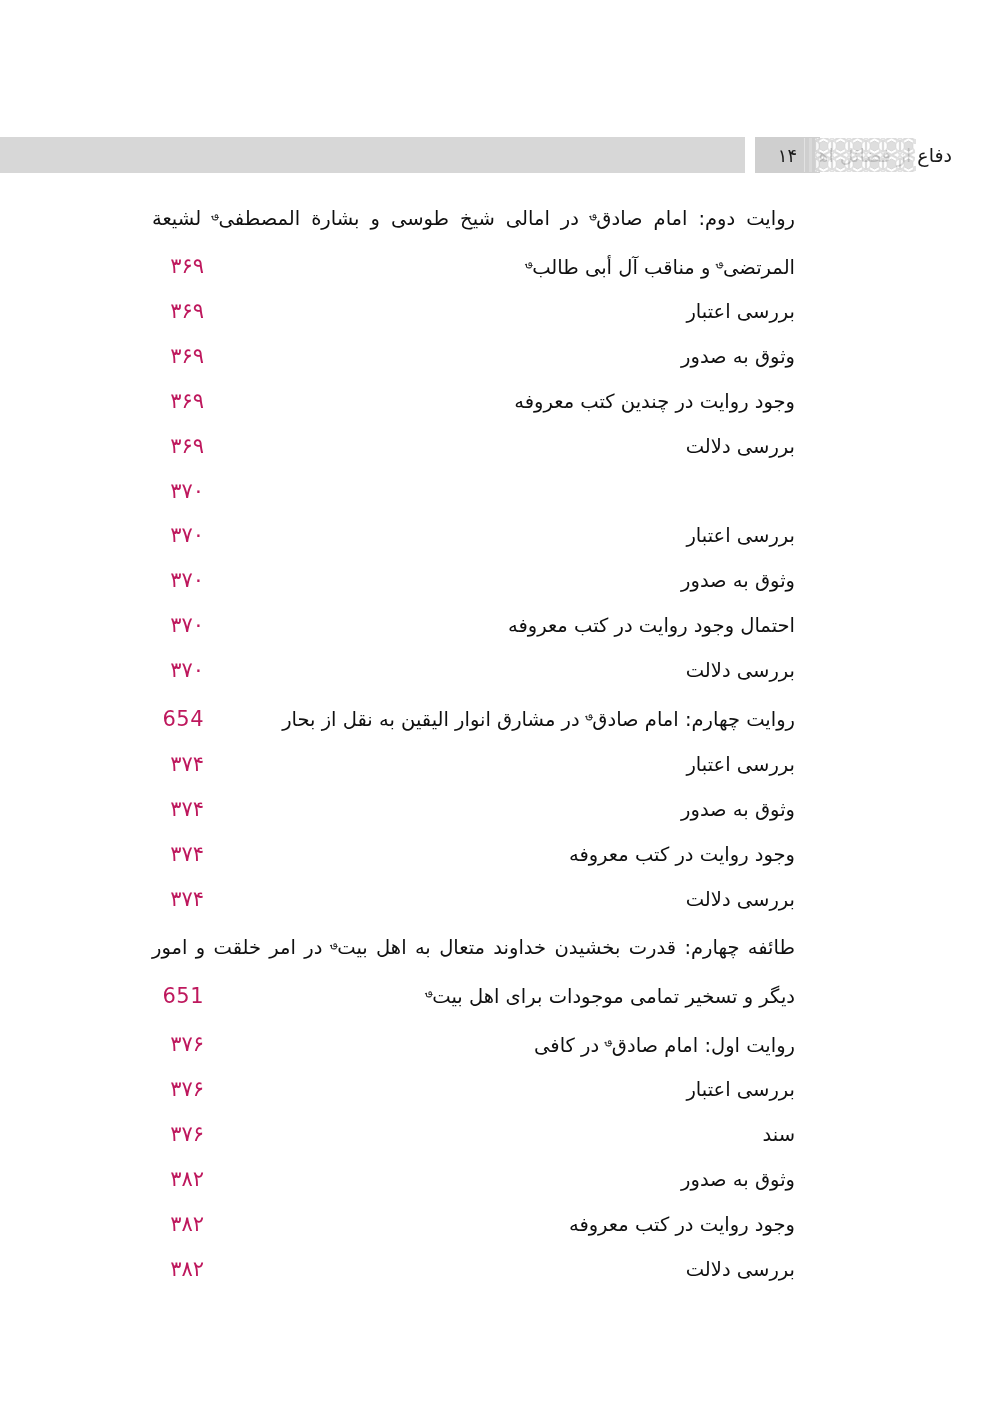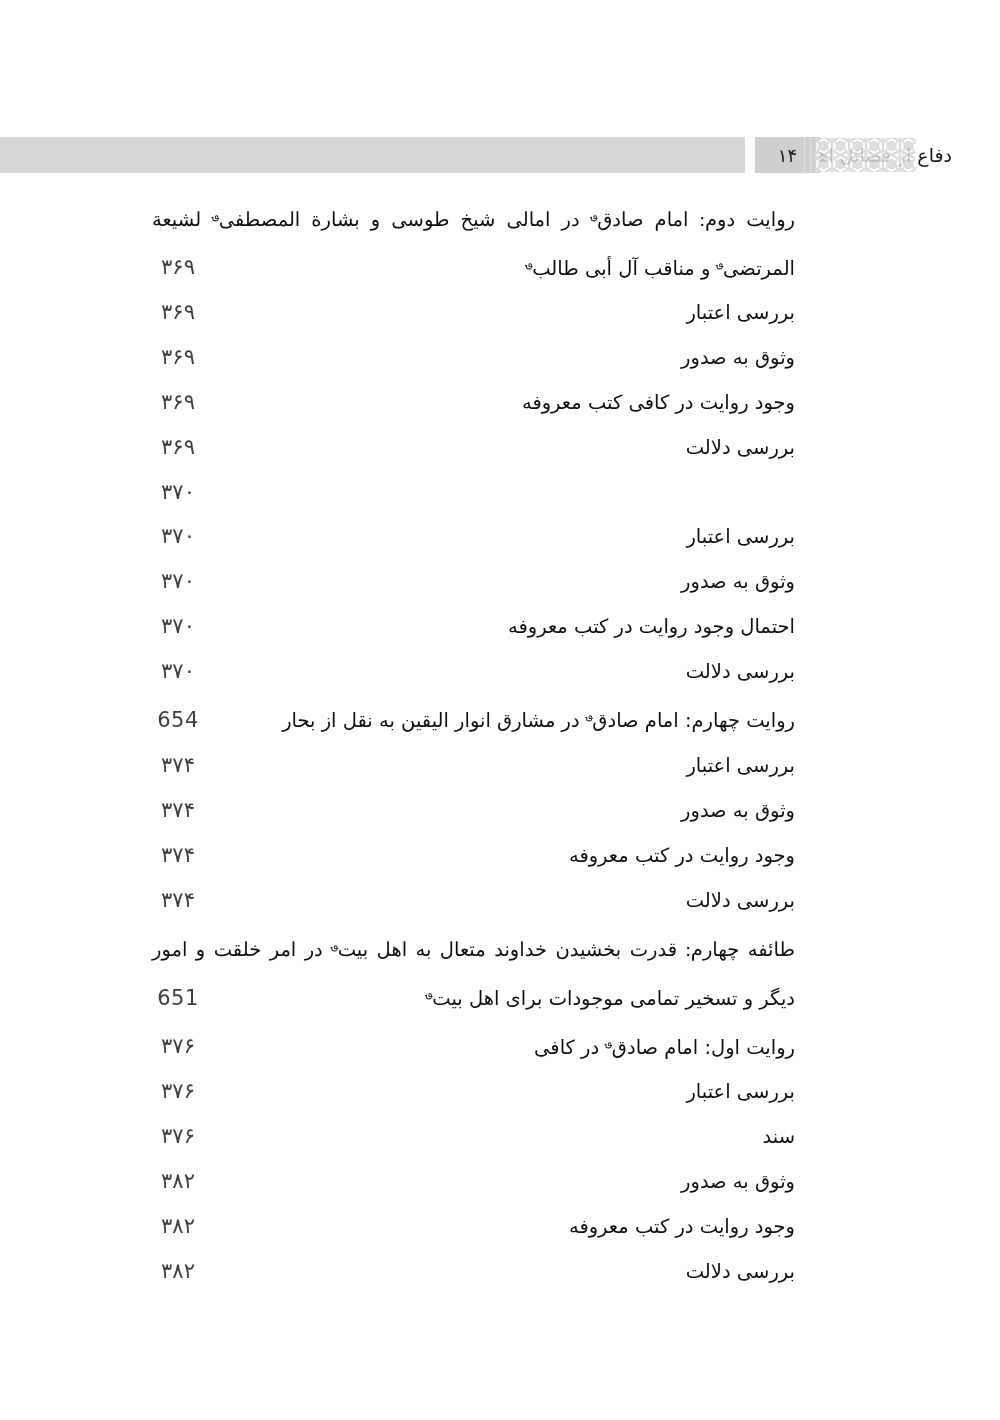--- a/index.html
+++ b/index.html
@@ -146,37 +146,36 @@
     letter-spacing: 3.2px;
     font-size: 19px;
     color: #1c1c1c;
     white-space: nowrap;
     overflow: hidden;
     display: block;
   }
   .entry-page {
     flex: 0 0 auto;
     font-size: 21px;
-    color: #404040;
+    color: #be185d;
     direction: rtl;
     min-width: 52px;
-    text-align: center;
+    text-align: right;
     letter-spacing: 0.5px;
   }
 
   
   .entry-wrapped .entry-line-1 {
     text-align: justify;
     text-align-last: justify;
     direction: rtl;
     font-size: 19.5px;
     line-height: 44px;
     white-space: normal;
     word-spacing: 0.5px;
-    font-family: Liberation Serif, serif;
   }
   .entry-wrapped .entry-line-1 > span { display: inline; }
 
   
   .level-1 { padding-right: 0; }
   .level-2 { padding-right: 0; }
 
   .honorific {
     font-size: 11px;
     vertical-align: super;
@@ -237,21 +236,21 @@
       </div>
       <div class="toc-entry level-2">
         <div class="entry-row">
           <span class="entry-label">وثوق به صدور</span>
           <span class="entry-leader"></span>
           <span class="entry-page">۳۶۹</span>
         </div>
       </div>
       <div class="toc-entry level-2">
         <div class="entry-row">
-          <span class="entry-label">وجود روایت در کافی کتب معروفه</span>
+          <span class="entry-label">وجود روایت در چندین کتب معروفه</span>
           <span class="entry-leader"></span>
           <span class="entry-page">۳۶۹</span>
         </div>
       </div>
       <div class="toc-entry level-2">
         <div class="entry-row">
           <span class="entry-label">بررسی دلالت</span>
           <span class="entry-leader"></span>
           <span class="entry-page">۳۶۹</span>
         </div>

